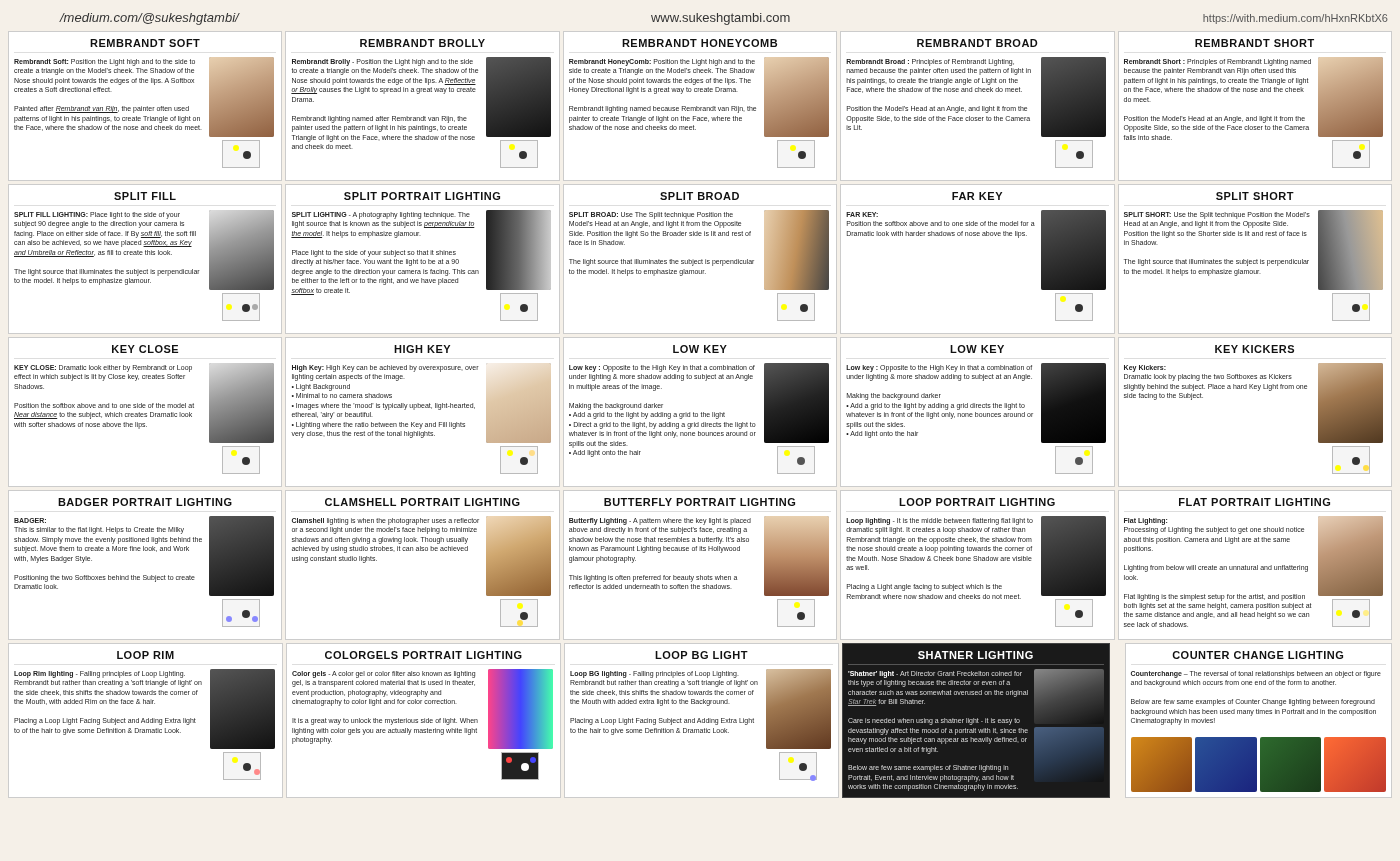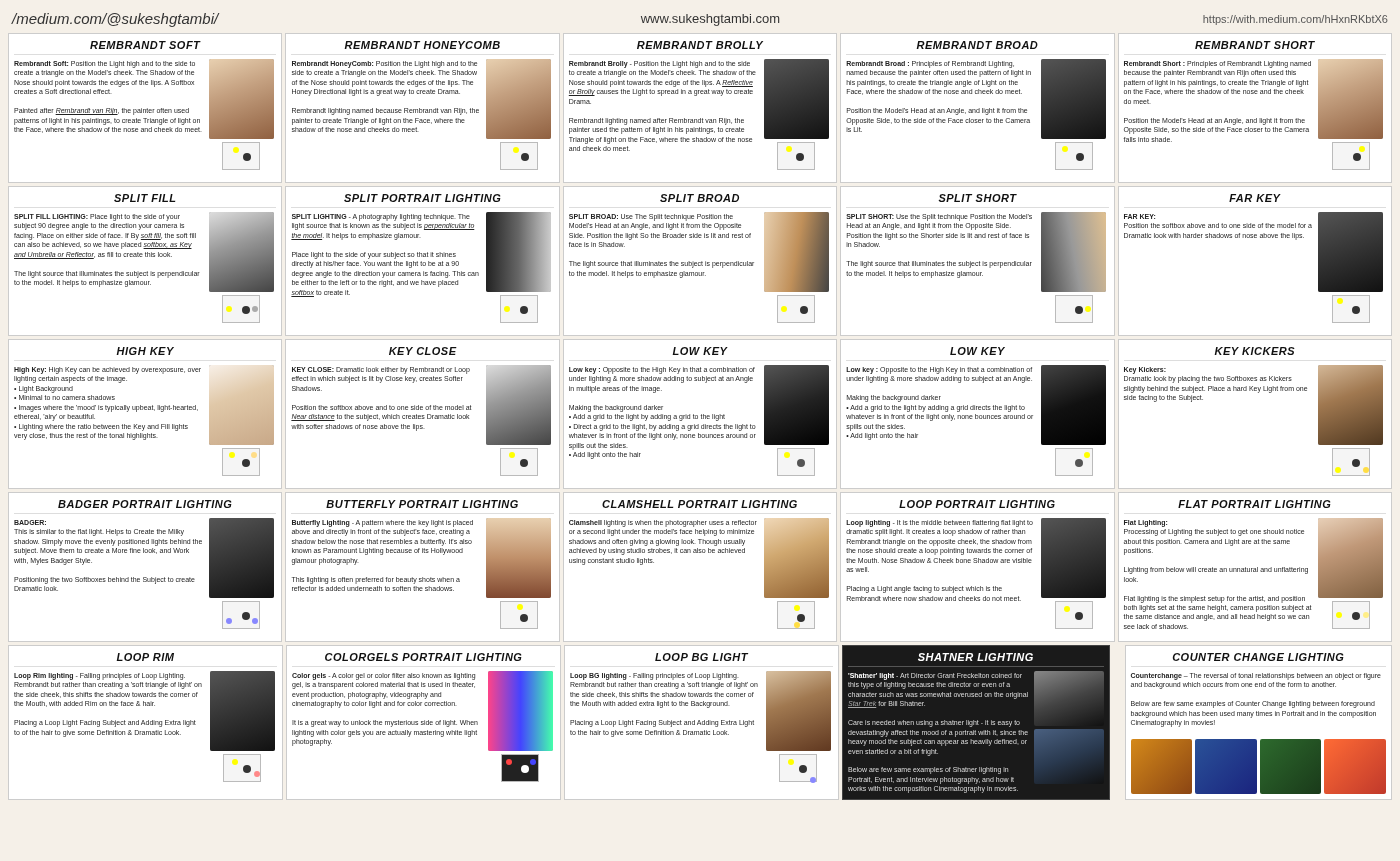--- a/index.html
+++ b/index.html
@@ -24,21 +24,21 @@
     }
     .sub-header {
       display: flex;
       justify-content: space-between;
       align-items: center;
       font-size: 12px;
       color: #333;
       margin-bottom: 6px;
       padding: 0 4px;
     }
-    .sub-header .left { font-size: 15px; font-style: italic; }
+    .sub-header .left { font-size: 13px; font-style: italic; margin-left: 48px; }
     .sub-header .center { font-size: 13px; text-align: right; }
     .sub-header .right { font-size: 11px; color: #555; }
 
     .grid-5 {
       display: grid;
       grid-template-columns: repeat(5, 1fr);
       gap: 3px;
       margin-bottom: 3px;
     }
     .grid-last {
@@ -59,21 +59,20 @@
     .card-title {
       font-size: 11px;
       font-weight: 900;
       text-align: center;
       text-transform: uppercase;
       letter-spacing: 0.5px;
       border-bottom: 1px solid #ddd;
       padding-bottom: 3px;
       margin-bottom: 4px;
       color: #111;
-      font-style: italic;
     }
     .card-body {
       display: flex;
       flex: 1;
       gap: 4px;
     }
     .card-text {
       font-size: 7px;
       line-height: 1.35;
       color: #222;
@@ -181,58 +180,58 @@
           </div>
           <div class="diagram-setup">
             <div class="diagram-dot" style="top:10px;left:20px;"></div>
             <div class="diagram-light" style="top:4px;left:10px;"></div>
           </div>
         </div>
       </div>
     </div>
 
     <div class="card">
+      <div class="card-title">REMBRANDT BROLLY</div>
+      <div class="card-body">
+        <div class="card-text">
+          <strong>Rembrandt Brolly</strong> - Position the Light high and to the side to create a triangle on the Model's cheek. The shadow of the Nose should point towards the edge of the lips. A <em>Reflective or Brolly</em> causes the Light to spread in a great way to create Drama.<br><br>
+          Rembrandt lighting named after Rembrandt van Rijn, the painter used the pattern of light in his paintings, to create Triangle of light on the Face, where the shadow of the nose and cheek do meet.
+        </div>
+        <div class="card-image">
+          <div class="portrait-img">
+            <div class="face-placeholder dark"></div>
+          </div>
+          <div class="diagram-setup">
+            <div class="diagram-dot" style="top:10px;left:18px;"></div>
+            <div class="diagram-light" style="top:3px;left:8px;"></div>
+          </div>
+        </div>
+      </div>
+    </div>
+
+    <div class="card">
       <div class="card-title">REMBRANDT HONEYCOMB</div>
       <div class="card-body">
         <div class="card-text">
           <strong>Rembrandt HoneyComb:</strong> Position the Light high and to the side to create a Triangle on the Model's cheek. The Shadow of the Nose should point towards the edges of the lips. The Honey Directional light is a great way to create Drama.<br><br>
           Rembrandt lighting named because Rembrandt van Rijn, the painter to create Triangle of light on the Face, where the shadow of the nose and cheeks do meet.
         </div>
         <div class="card-image">
           <div class="portrait-img">
             <div class="face-placeholder light"></div>
           </div>
           <div class="diagram-setup">
             <div class="diagram-dot" style="top:10px;left:20px;"></div>
             <div class="diagram-light" style="top:4px;left:12px;"></div>
           </div>
         </div>
       </div>
     </div>
 
     <div class="card">
-      <div class="card-title">REMBRANDT BROLLY</div>
-      <div class="card-body">
-        <div class="card-text">
-          <strong>Rembrandt Brolly</strong> - Position the Light high and to the side to create a triangle on the Model's cheek. The shadow of the Nose should point towards the edge of the lips. A <em>Reflective or Brolly</em> causes the Light to spread in a great way to create Drama.<br><br>
-          Rembrandt lighting named after Rembrandt van Rijn, the painter used the pattern of light in his paintings, to create Triangle of light on the Face, where the shadow of the nose and cheek do meet.
-        </div>
-        <div class="card-image">
-          <div class="portrait-img">
-            <div class="face-placeholder dark"></div>
-          </div>
-          <div class="diagram-setup">
-            <div class="diagram-dot" style="top:10px;left:18px;"></div>
-            <div class="diagram-light" style="top:3px;left:8px;"></div>
-          </div>
-        </div>
-      </div>
-    </div>
-
-    <div class="card">
       <div class="card-title">REMBRANDT BROAD</div>
       <div class="card-body">
         <div class="card-text">
           <strong>Rembrandt Broad :</strong> Principles of Rembrandt Lighting, named because the painter often used the pattern of light in his paintings, to create the triangle angle of Light on the Face, where the shadow of the nose and cheek do meet.<br><br>
           Position the Model's Head at an Angle, and light it from the Opposite Side, to the side of the Face closer to the Camera is Lit.
         </div>
         <div class="card-image">
           <div class="portrait-img">
             <div class="face-placeholder dark"></div>
           </div>
@@ -314,58 +313,76 @@
             <div class="face-placeholder light" style="background: linear-gradient(100deg, #e8d0b0 0%, #c0905a 50%, #444 100%);"></div>
           </div>
           <div class="diagram-setup">
             <div class="diagram-dot" style="top:10px;left:22px;"></div>
             <div class="diagram-light" style="top:10px;left:3px;"></div>
           </div>
         </div>
       </div>
     </div>
     <div class="card">
+      <div class="card-title">FAR KEY</div>
+      <div class="card-body">
+        <div class="card-text">
+          <strong>FAR KEY:</strong><br>
+          Position the softbox above and to one side of the model for a Dramatic look with harder shadows of nose above the lips.
+        </div>
+        <div class="card-image">
+          <div class="portrait-img">
+            <div class="face-placeholder dark"></div>
+          </div>
+          <div class="diagram-setup">
+            <div class="diagram-dot" style="top:10px;left:19px;"></div>
+            <div class="diagram-light" style="top:2px;left:4px;"></div>
+          </div>
+        </div>
+      </div>
+    </div>
+    <div class="card">
       <div class="card-title">SPLIT SHORT</div>
       <div class="card-body">
         <div class="card-text">
           <strong>SPLIT SHORT:</strong> Use the Split technique Position the Model's Head at an Angle, and light it from the Opposite Side. Position the light so the Shorter side is lit and rest of face is in Shadow.<br><br>
           The light source that illuminates the subject is perpendicular to the model. It helps to emphasize glamour.
         </div>
         <div class="card-image">
           <div class="portrait-img">
             <div class="face-placeholder dark" style="background: linear-gradient(80deg, #444 0%, #999 50%, #e0c090 100%);"></div>
           </div>
           <div class="diagram-setup">
             <div class="diagram-dot" style="top:10px;left:19px;"></div>
             <div class="diagram-light" style="top:10px;left:29px;"></div>
           </div>
         </div>
       </div>
     </div>
-    <div class="card">
-      <div class="card-title">FAR KEY</div>
-      <div class="card-body">
-        <div class="card-text">
-          <strong>FAR KEY:</strong><br>
-          Position the softbox above and to one side of the model for a Dramatic look with harder shadows of nose above the lips.
-        </div>
-        <div class="card-image">
-          <div class="portrait-img">
-            <div class="face-placeholder dark"></div>
-          </div>
-          <div class="diagram-setup">
-            <div class="diagram-dot" style="top:10px;left:19px;"></div>
-            <div class="diagram-light" style="top:2px;left:4px;"></div>
-          </div>
-        </div>
-      </div>
-    </div>
   </div>
 
   <div class="grid-5">
+    <div class="card">
+      <div class="card-title">KEY CLOSE</div>
+      <div class="card-body">
+        <div class="card-text">
+          <strong>KEY CLOSE:</strong> Dramatic look either by Rembrandt or Loop effect in which subject is lit by Close key, creates Softer Shadows.<br><br>
+          Position the softbox above and to one side of the model at <em>Near distance</em> to the subject, which creates Dramatic look with softer shadows of nose above the lips.
+        </div>
+        <div class="card-image">
+          <div class="portrait-img">
+            <div class="face-placeholder bw"></div>
+          </div>
+          <div class="diagram-setup">
+            <div class="diagram-dot" style="top:10px;left:19px;"></div>
+            <div class="diagram-light" style="top:3px;left:8px;"></div>
+          </div>
+        </div>
+      </div>
+    </div>
     <div class="card">
       <div class="card-title">HIGH KEY</div>
       <div class="card-body">
         <div class="card-text">
           <strong>High Key:</strong> High Key can be achieved by overexposure, over lighting certain aspects of the image.<br>
           • Light Background<br>
           • Minimal to no camera shadows<br>
           • Images where the 'mood' is typically upbeat, light-hearted, ethereal, 'airy' or beautiful.<br>
           • Lighting where the ratio between the Key and Fill lights very close, thus the rest of the tonal highlights.
         </div>
@@ -375,38 +392,20 @@
           </div>
           <div class="diagram-setup">
             <div class="diagram-dot" style="top:10px;left:19px;"></div>
             <div class="diagram-light" style="top:3px;left:6px;"></div>
             <div class="diagram-light" style="top:3px;left:28px;background:#ffdd88;"></div>
           </div>
         </div>
       </div>
     </div>
     <div class="card">
-      <div class="card-title">KEY CLOSE</div>
-      <div class="card-body">
-        <div class="card-text">
-          <strong>KEY CLOSE:</strong> Dramatic look either by Rembrandt or Loop effect in which subject is lit by Close key, creates Softer Shadows.<br><br>
-          Position the softbox above and to one side of the model at <em>Near distance</em> to the subject, which creates Dramatic look with softer shadows of nose above the lips.
-        </div>
-        <div class="card-image">
-          <div class="portrait-img">
-            <div class="face-placeholder bw"></div>
-          </div>
-          <div class="diagram-setup">
-            <div class="diagram-dot" style="top:10px;left:19px;"></div>
-            <div class="diagram-light" style="top:3px;left:8px;"></div>
-          </div>
-        </div>
-      </div>
-    </div>
-    <div class="card">
       <div class="card-title">LOW KEY</div>
       <div class="card-body">
         <div class="card-text">
           <strong>Low key :</strong> Opposite to the High Key in that a combination of under lighting &amp; more shadow adding to subject at an Angle in multiple areas of the image.<br><br>
           Making the background darker<br>
           • Add a grid to the light by adding a grid to the light<br>
           • Direct a grid to the light, by adding a grid directs the light to whatever is in front of the light only, none bounces around or spills out the sides.<br>
           • Add light onto the hair
         </div>
         <div class="card-image">
@@ -476,51 +475,51 @@
           </div>
           <div class="diagram-setup">
             <div class="diagram-dot" style="top:10px;left:19px;"></div>
             <div class="diagram-light" style="top:16px;left:3px;background:#88f;"></div>
             <div class="diagram-light" style="top:16px;left:29px;background:#88f;"></div>
           </div>
         </div>
       </div>
     </div>
     <div class="card">
-      <div class="card-title">BUTTERFLY Portrait Lighting</div>
-      <div class="card-body">
-        <div class="card-text">
-          <strong>Butterfly Lighting</strong> - A pattern where the key light is placed above and directly in front of the subject's face, creating a shadow below the nose that resembles a butterfly. It's also known as Paramount Lighting because of its Hollywood glamour photography.<br><br>
-          This lighting is often preferred for beauty shots when a reflector is added underneath to soften the shadows.
-        </div>
-        <div class="card-image">
-          <div class="portrait-img">
-            <div class="face-placeholder light" style="background: linear-gradient(180deg, #e8d0b0 0%, #c0906a 50%, #804830 100%);"></div>
-          </div>
-          <div class="diagram-setup">
-            <div class="diagram-dot" style="top:12px;left:19px;"></div>
-            <div class="diagram-light" style="top:2px;left:16px;"></div>
-          </div>
-        </div>
-      </div>
-    </div>
-    <div class="card">
       <div class="card-title">CLAMSHELL Portrait Lighting</div>
       <div class="card-body">
         <div class="card-text">
           <strong>Clamshell</strong> lighting is when the photographer uses a reflector or a second light under the model's face helping to minimize shadows and often giving a glowing look. Though usually achieved by using studio strobes, it can also be achieved using constant studio lights.
         </div>
         <div class="card-image">
           <div class="portrait-img">
             <div class="face-placeholder light" style="background: linear-gradient(160deg, #f0d8b8 0%, #d0a870 40%, #906030 100%);"></div>
           </div>
           <div class="diagram-setup">
             <div class="diagram-dot" style="top:12px;left:19px;"></div>
             <div class="diagram-light" style="top:3px;left:16px;"></div>
             <div class="diagram-light" style="top:20px;left:16px;background:#ffdd44;"></div>
+          </div>
+        </div>
+      </div>
+    </div>
+    <div class="card">
+      <div class="card-title">BUTTERFLY Portrait Lighting</div>
+      <div class="card-body">
+        <div class="card-text">
+          <strong>Butterfly Lighting</strong> - A pattern where the key light is placed above and directly in front of the subject's face, creating a shadow below the nose that resembles a butterfly. It's also known as Paramount Lighting because of its Hollywood glamour photography.<br><br>
+          This lighting is often preferred for beauty shots when a reflector is added underneath to soften the shadows.
+        </div>
+        <div class="card-image">
+          <div class="portrait-img">
+            <div class="face-placeholder light" style="background: linear-gradient(180deg, #e8d0b0 0%, #c0906a 50%, #804830 100%);"></div>
+          </div>
+          <div class="diagram-setup">
+            <div class="diagram-dot" style="top:12px;left:19px;"></div>
+            <div class="diagram-light" style="top:2px;left:16px;"></div>
           </div>
         </div>
       </div>
     </div>
     <div class="card">
       <div class="card-title">LOOP Portrait Lighting</div>
       <div class="card-body">
         <div class="card-text">
           <strong>Loop lighting</strong> - It is the middle between flattering flat light to dramatic split light. It creates a loop shadow of rather than Rembrandt triangle on the opposite cheek, the shadow from the nose should create a loop pointing towards the corner of the Mouth. Nose Shadow &amp; Cheek bone Shadow are visible as well.<br><br>
           Placing a Light angle facing to subject which is the Rembrandt where now shadow and cheeks do not meet.

